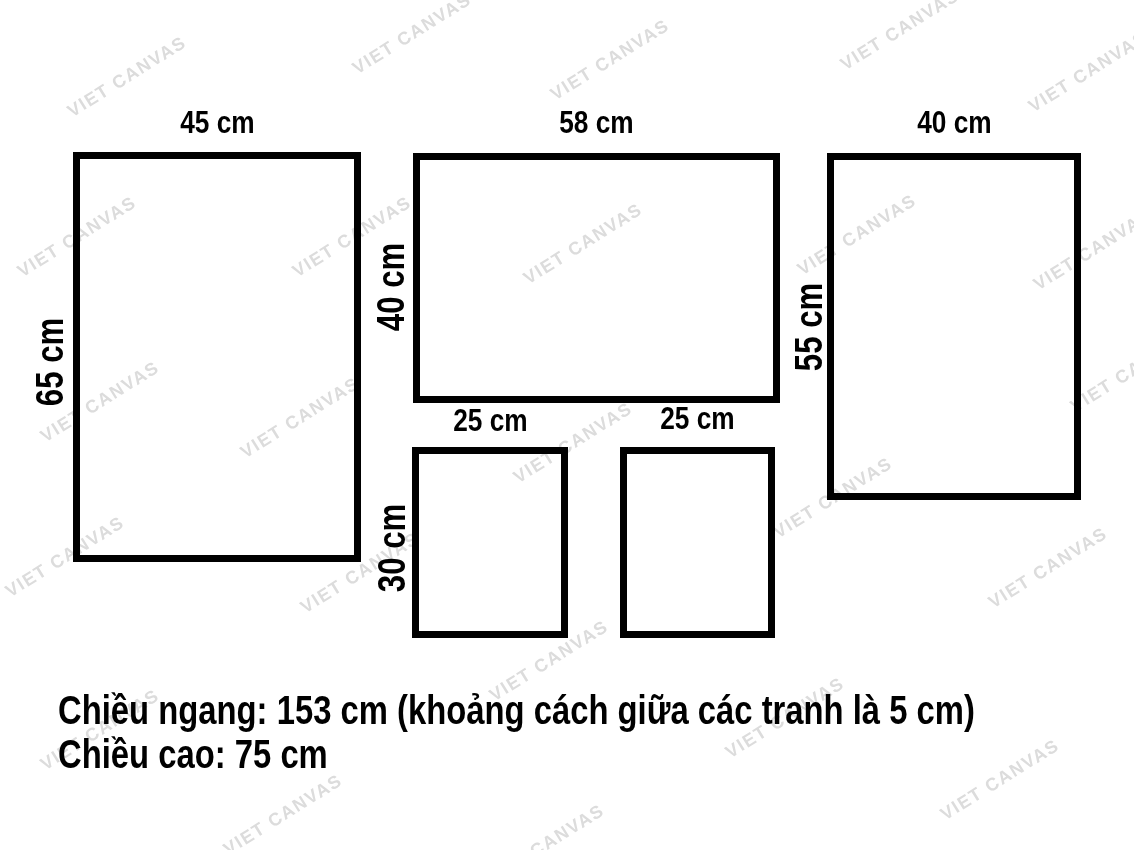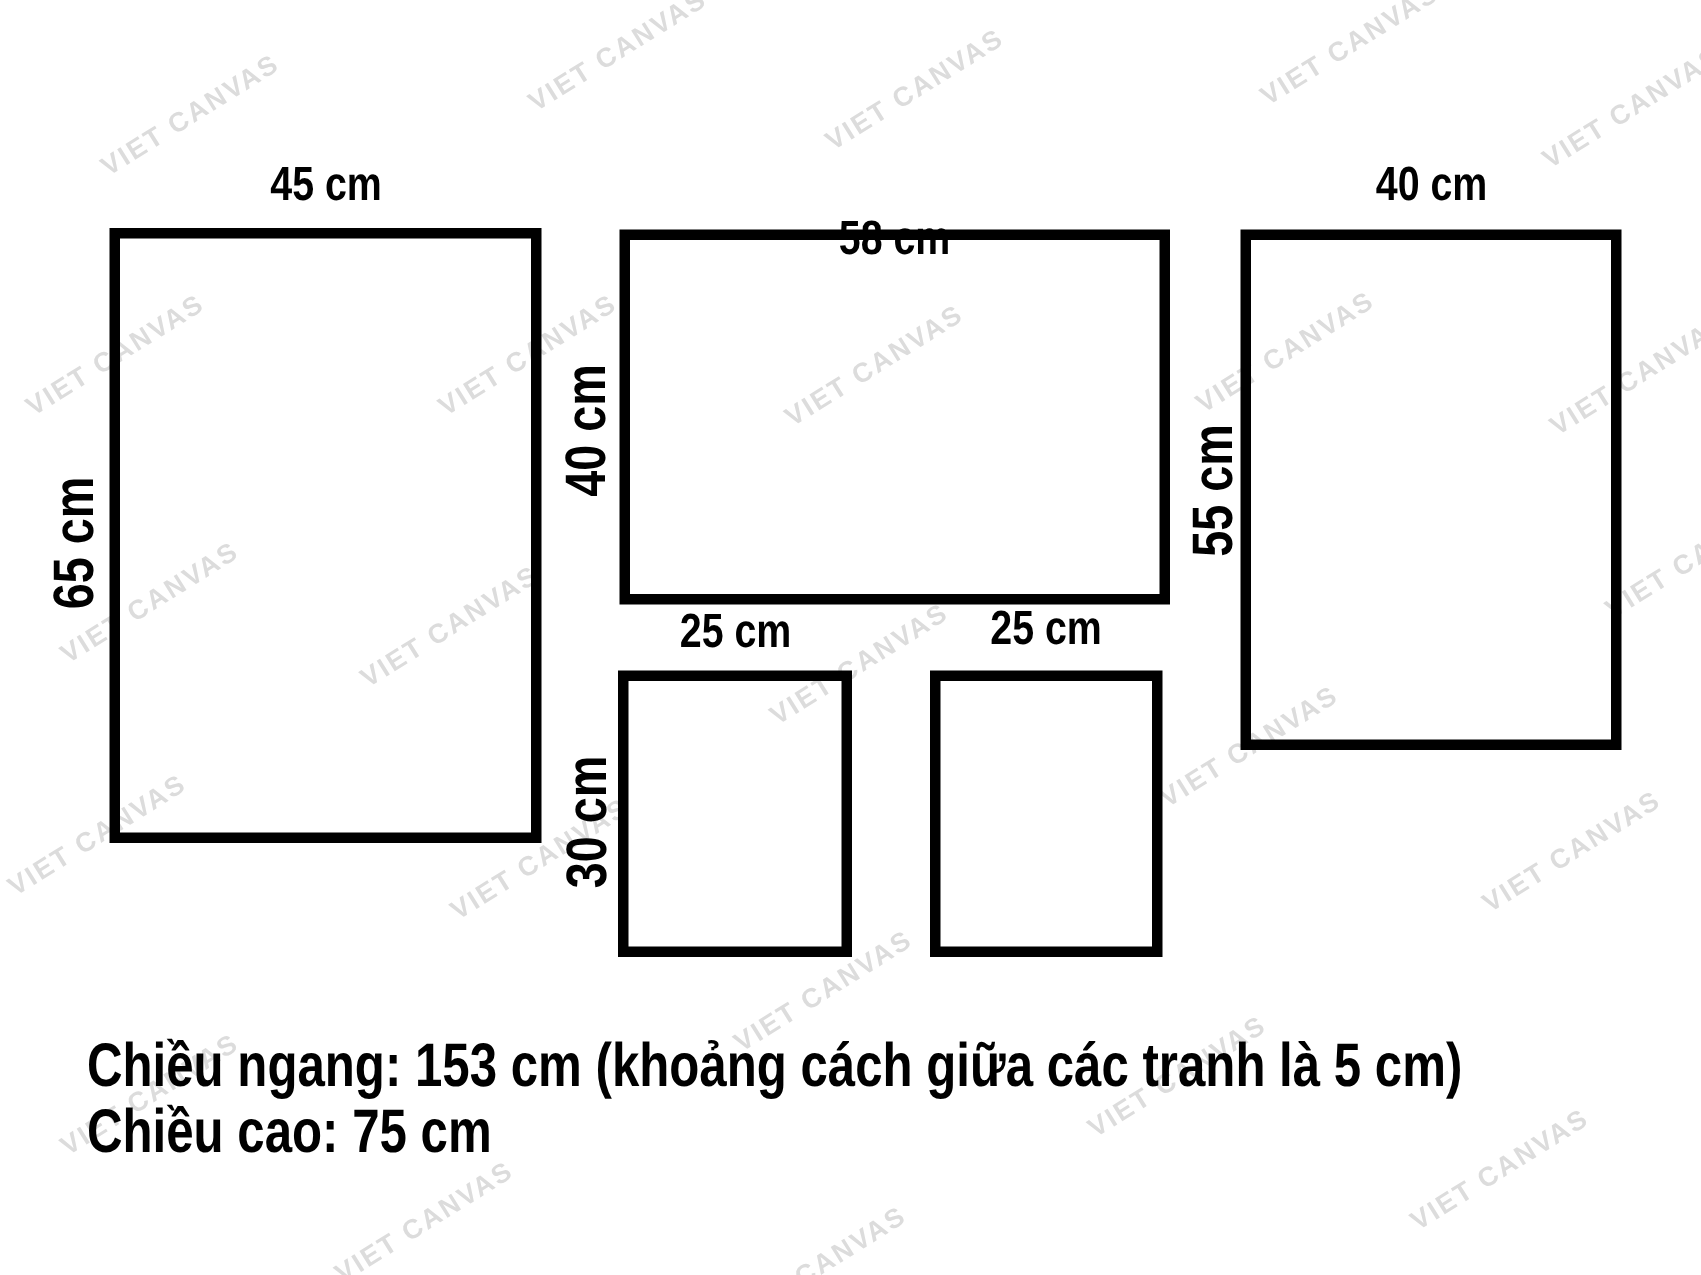--- a/index.html
+++ b/index.html
@@ -44,21 +44,21 @@
   .top-label {
     position: absolute;
     text-align: center;
     font-size: 32px;
     font-weight: bold;
     line-height: 44px;
     z-index: 3;
   }
   .top-label .cond { display: inline-block; transform: scaleX(0.82); }
   .tl1 { left: 73px;  width: 288px; top: 100px; }
-  .tl2 { left: 413px; width: 367px; top: 100px; margin-top: 36px; }
+  .tl2 { left: 413px; width: 367px; top: 100px; }
   .tl3 { left: 827px; width: 254px; top: 100px; }
   .tl4 { left: 412px; width: 156px; top: 398px; }
   .tl5 { left: 620px; width: 155px; top: 396px; }
 
   
   .v-wrap { position: absolute; width: 0; height: 0; z-index: 3; }
   .v-label {
     position: absolute;
     left: 0; top: 0;
     white-space: nowrap;

